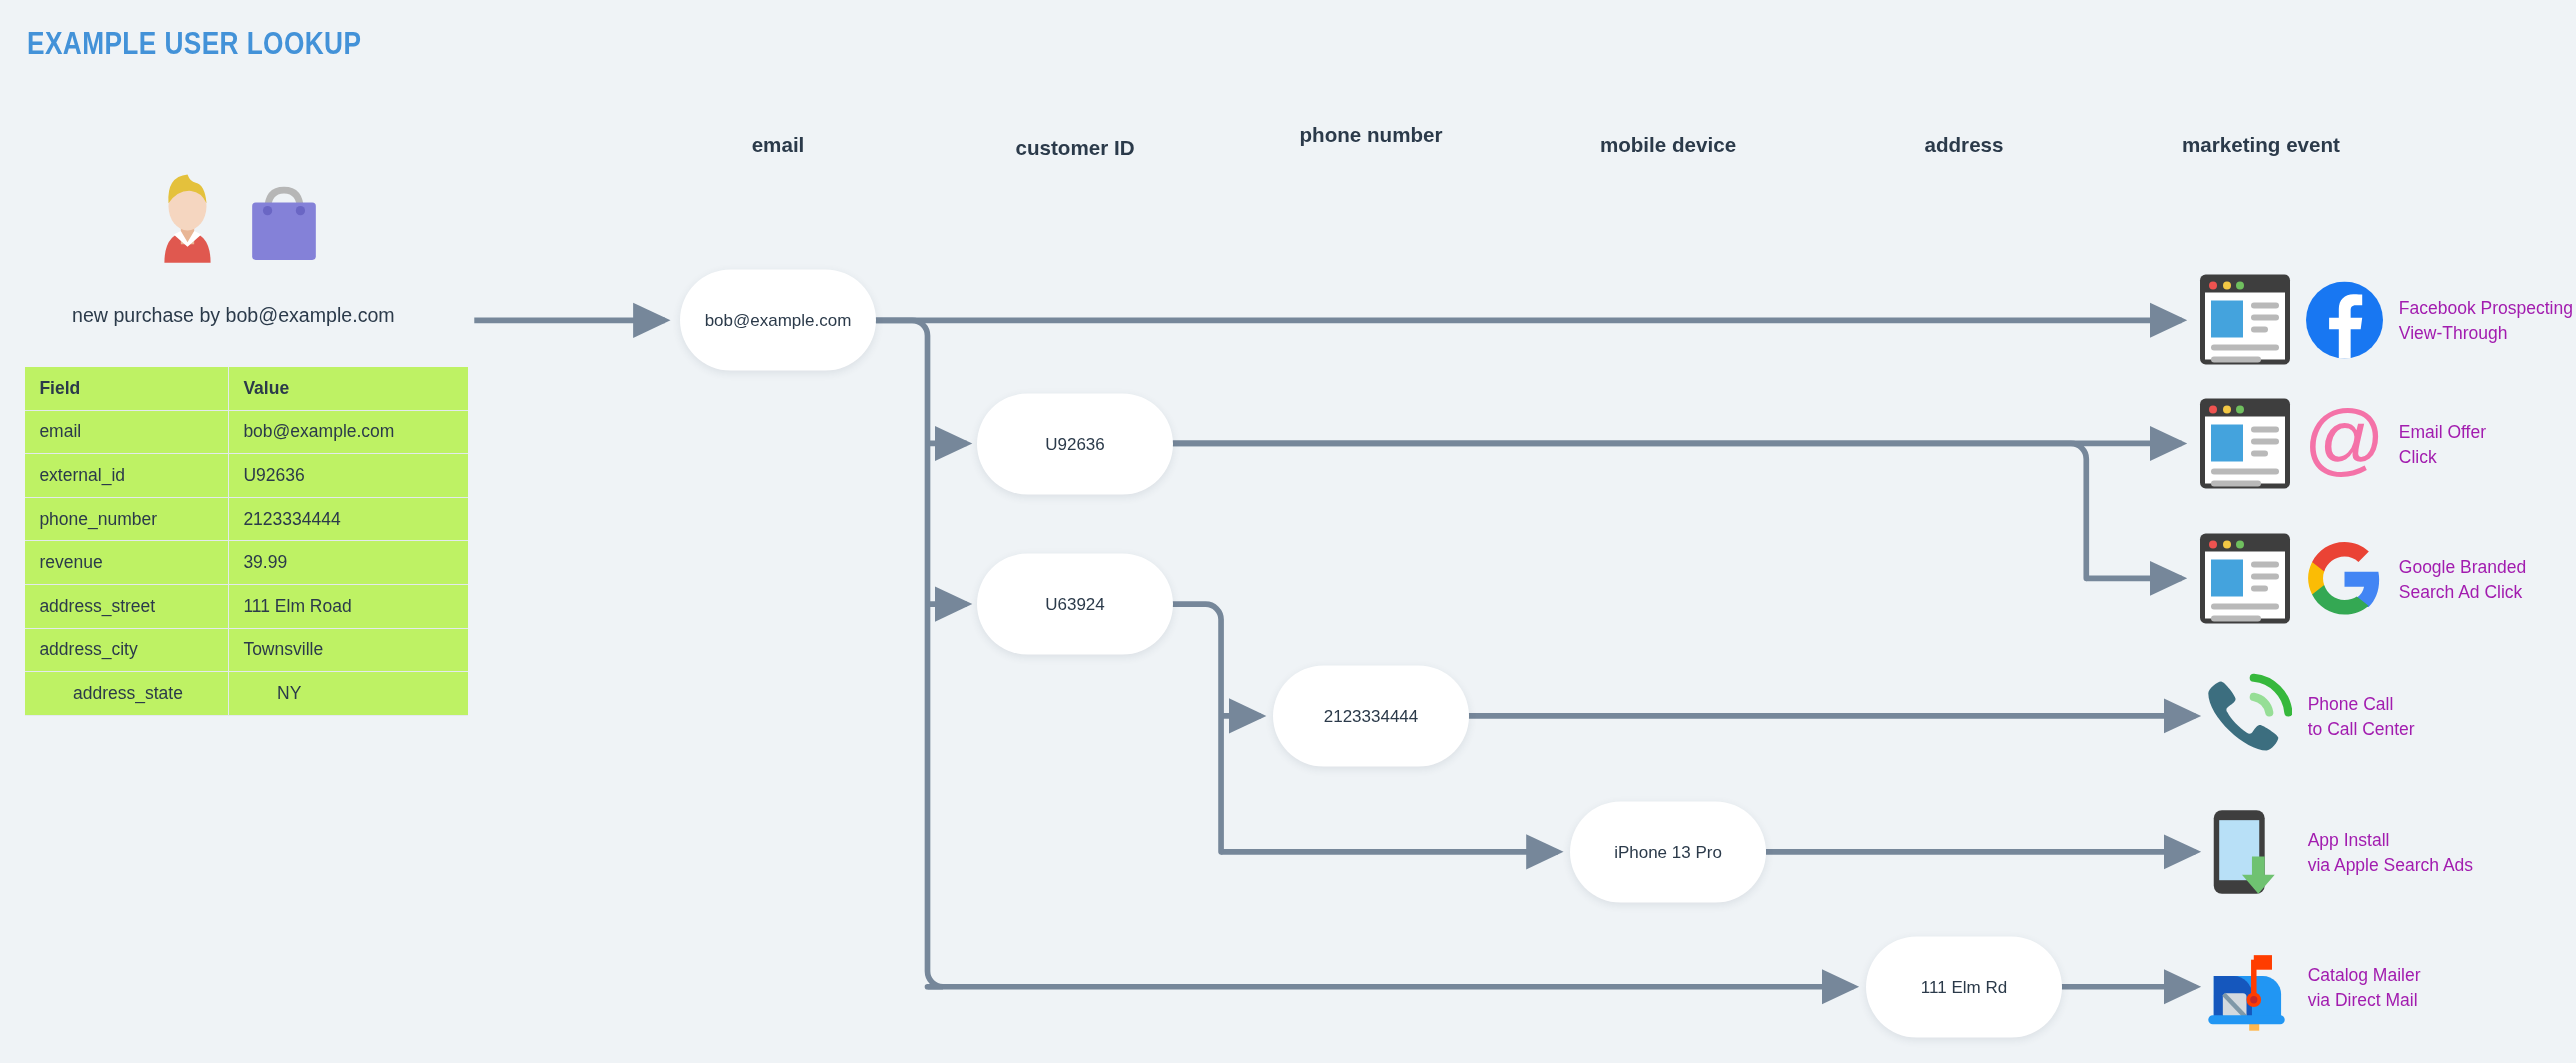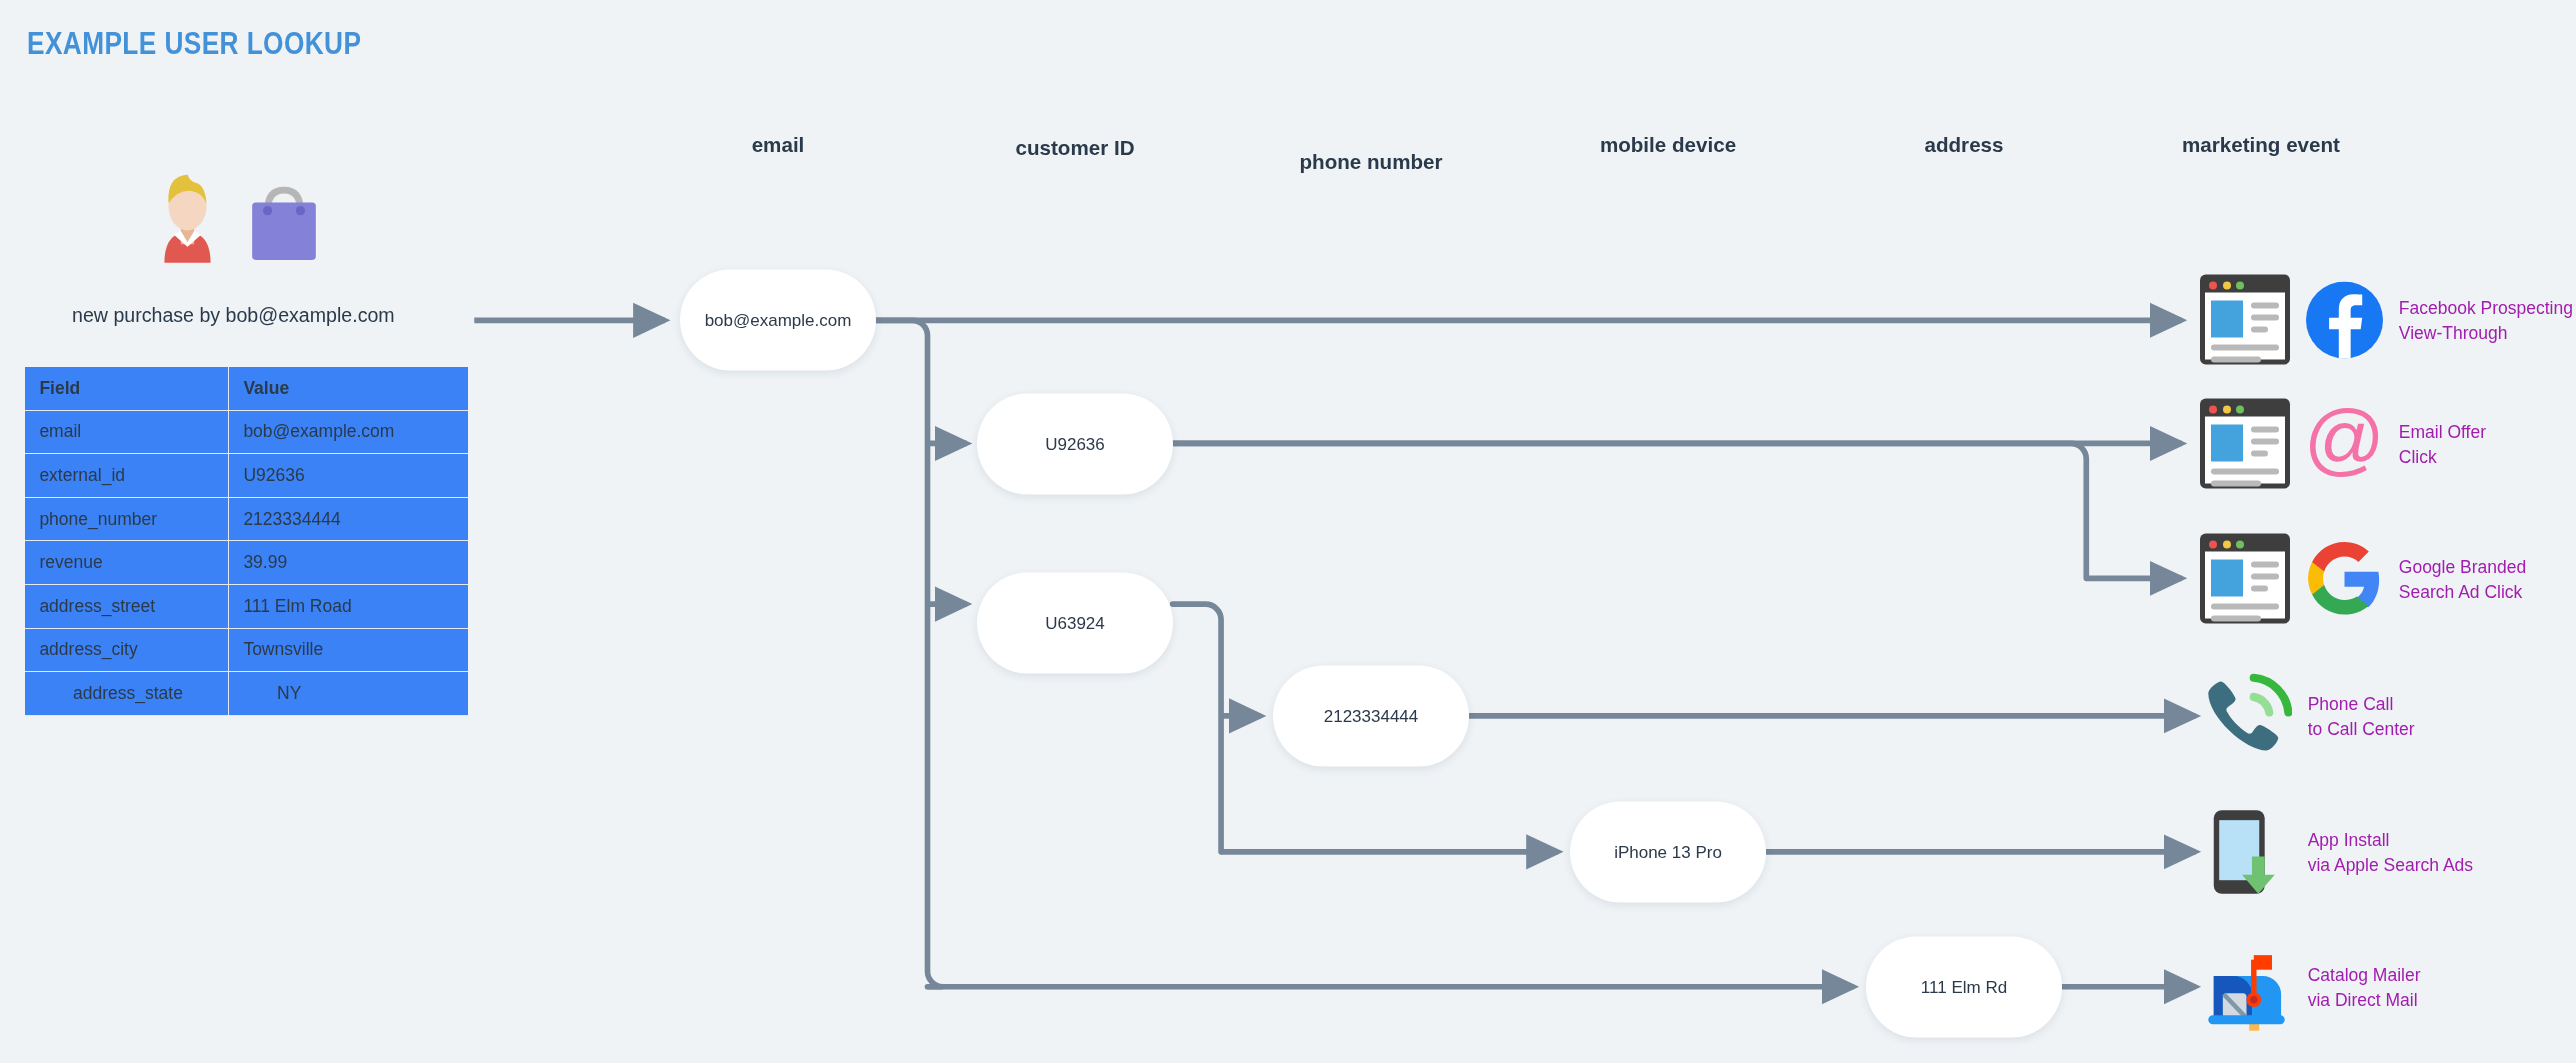--- a/index.html
+++ b/index.html
@@ -33,21 +33,21 @@
 
   
   .field-table {
     position: absolute; left: 25px; top: 367px;
     width: 443px;
     border-collapse: separate; border-spacing: 0;
     font-size: 17.5px; color: #2b3a4a;
     background: #ffffff;
   }
   .field-table th, .field-table td {
-    background: #3b82f6;
+    background: #bef264;
     padding: 10.8px 14.4px;
     text-align: left;
     border-bottom: 1.5px solid #e3e9ee;
     font-weight: normal;
     white-space: nowrap;
   }
   .field-table th { font-weight: bold; }
   .field-table th:first-child, .field-table td:first-child { width: 204px; border-right: 1.5px solid #e3e9ee; }
   .field-table tr:last-child td { border-bottom: 1.5px solid #e3e9ee; padding-left: 48px; }
 
@@ -151,21 +151,21 @@
         <tr>
           <td>address_state</td>
           <td>NY</td>
         </tr>
       </tbody>
   </table>
 
   <div id="colheads">
       <div class="col-head" style="left: 778px; top: 133px;">email</div>
       <div class="col-head" style="left: 1075px; top: 136px;">customer ID</div>
-      <div class="col-head" style="left: 1371px; top: 150px;">phone number</div>
+      <div class="col-head" style="left: 1371px; top: 123px;">phone number</div>
       <div class="col-head" style="left: 1668px; top: 133px;">mobile device</div>
       <div class="col-head" style="left: 1964px; top: 133px;">address</div>
       <div class="col-head" style="left: 2261px; top: 133px;">marketing event</div>
     </div>
 
   <svg id="wires" viewBox="0 0 5198 2064" width="2678" height="1063">
     <defs>
       <marker id="ah" markerWidth="7" markerHeight="7" refX="5.6" refY="3.5" orient="auto">
         <path d="M0,0.4 L6.6,3.5 L0,6.6 z" fill="#76879a"></path>
       </marker>
@@ -202,21 +202,21 @@
 
       <path d="M2276,861 H4020 a30,30 0 0 1 30,30 V1123"></path>
 
       <path d="M2276,1173 H2340 a30,30 0 0 1 30,30 V1654"></path>
     </g>
   </svg>
 
   <div id="nodes">
       <div class="pill" style="left: 778px; top: 320px; width: 196px; height: 101px;">bob@example.com</div>
       <div class="pill" style="left: 1075px; top: 444px; width: 196px; height: 101px;">U92636</div>
-      <div class="pill" style="left: 1075px; top: 604px; width: 196px; height: 101px; margin-top: 19px;">U63924</div>
+      <div class="pill" style="left: 1075px; top: 604px; width: 196px; height: 101px;">U63924</div>
       <div class="pill" style="left: 1371px; top: 716px; width: 196px; height: 101px;">2123334444</div>
       <div class="pill" style="left: 1668px; top: 852px; width: 196px; height: 101px;">iPhone 13 Pro</div>
       <div class="pill" style="left: 1964px; top: 987px; width: 196px; height: 101px;">111 Elm Rd</div>
     </div>
 
   <div id="events">
       <div class="event-row" style="left: 2196px; top: 320px;">
         <div class="event-media">
           <div class="bwin">
             <div class="bwin-bar">

